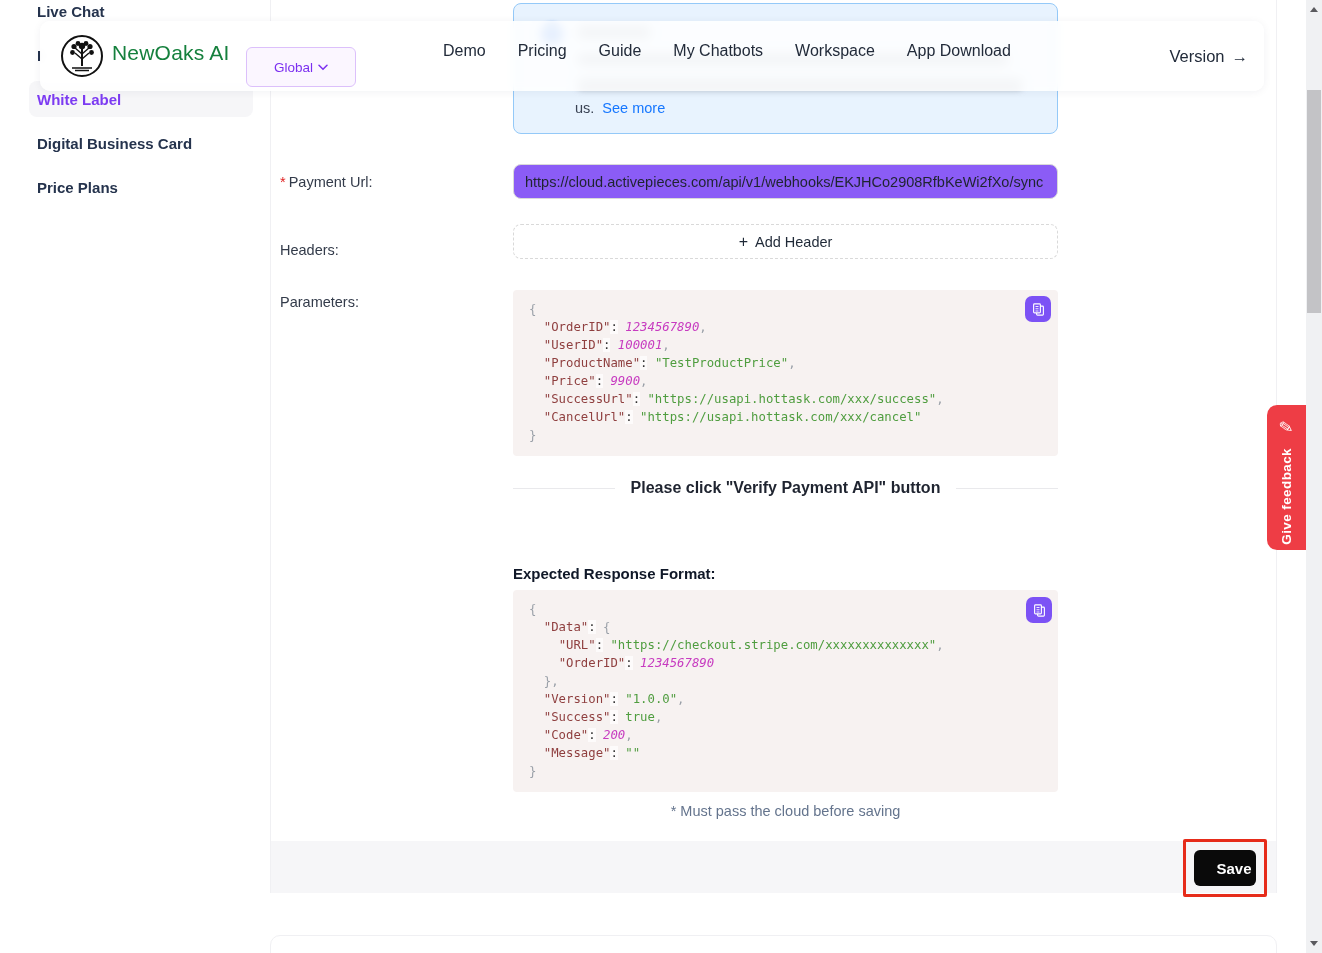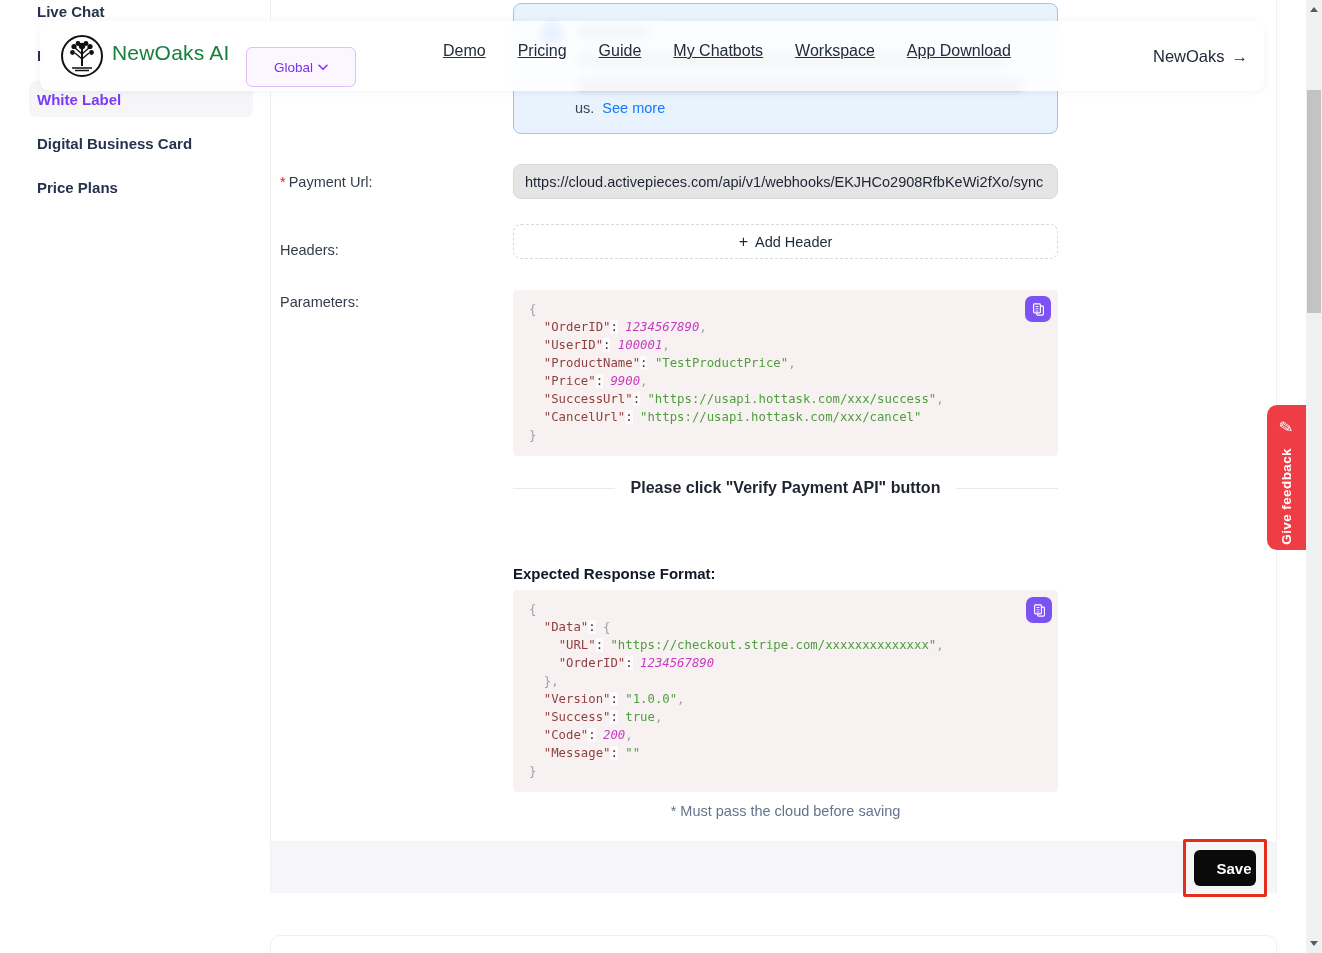--- a/index.html
+++ b/index.html
@@ -32,29 +32,29 @@
 
   
   .nav { position:absolute; left:40px; top:21px; width:1224px; height:70px;
     background:rgba(255,255,255,0.84); backdrop-filter:blur(5px); -webkit-backdrop-filter:blur(5px);
     border-radius:10px; box-shadow:0 1px 8px rgba(20,30,60,0.06); }
   .logo-circle { position:absolute; left:20px; top:13px; width:44px; height:44px; }
   .brand-name { position:absolute; left:72px; top:20px; font-size:21px; font-weight:500; color:#15803d; letter-spacing:.2px;text-align:right; }
   .region-badge { position:absolute; left:206px; top:26px; height:40px; padding:0 27px;
     display:flex; align-items:center; gap:5px; background:#fbf6ff; border:1px solid #dcc0fb;
     border-radius:6px; color:#7b2ff0; font-size:13.5px; cursor:pointer; }
-  .nav-links { position:absolute; left:403px; top:0; height:60px; display:flex; align-items:center; gap:32px;text-decoration:underline; }
+  .nav-links { position:absolute; left:403px; top:0; height:60px; display:flex; align-items:center; gap:32px; }
   .nav-link { font-size:16px; color:#222b3a; cursor:pointer; white-space:nowrap; }
   .nav-account { position:absolute; right:16px; top:0; height:70px; display:flex; align-items:center;
     font-size:16.5px; color:#222b3a; cursor:pointer; gap:7px; }
 
   
   .f-label { position:absolute; width:225px; left:280px; text-align:left; font-size:14.5px; color:#333b4a; white-space:nowrap; }
   .req { color:#e02020; margin-right:3px; }
-  .f-input { position:absolute; left:513px; width:545px; height:35px; background:#e5e5e5;
+  .f-input { position:absolute; left:513px; width:545px; height:35px; background:#8b5cf6;
     border:1px solid #d9d9d9; border-radius:8px; display:flex; align-items:center;
     padding:0 11px; font-size:14.5px; color:#1f2430; cursor:text; white-space:nowrap; overflow:hidden; }
   .f-dashed { position:absolute; left:513px; width:545px; height:35px; background:#fff;
     border:1px dashed #d9d9d9; border-radius:8px; display:flex; align-items:center; justify-content:center;
     gap:7px; font-size:14.5px; color:#1f2937; cursor:pointer; }
   .plus { font-size:16px; line-height:1; color:#1f2937; }
 
   .codeblock { position:absolute; left:513px; width:545px; background:#f7f2f1; border-radius:4px;
     font-family:"DejaVu Sans Mono",monospace; font-size:12.3px; line-height:18px; color:#6b6f76;
     padding:10px 16px; white-space:pre; overflow:hidden; }
@@ -144,21 +144,21 @@
     </div>
     <div class="nav-links">
       <span class="nav-link">Demo</span>
       <span class="nav-link">Pricing</span>
       <span class="nav-link">Guide</span>
       <span class="nav-link">My Chatbots</span>
       <span class="nav-link">Workspace</span>
       <span class="nav-link">App Download</span>
     </div>
     <div class="nav-account">
-      <span>NewOaks</span>
+      <span>Version</span>
       <span>→</span>
     </div>
   </div>
 
   <div class="f-label" style="top:174px">
     <span class="req">*</span><span>Payment Url:</span>
   </div>
   <div class="f-input" style="top:164px">
     <span>https://cloud.activepieces.com/api/v1/webhooks/EKJHCo2908RfbKeWi2fXo/sync</span>
   </div>

